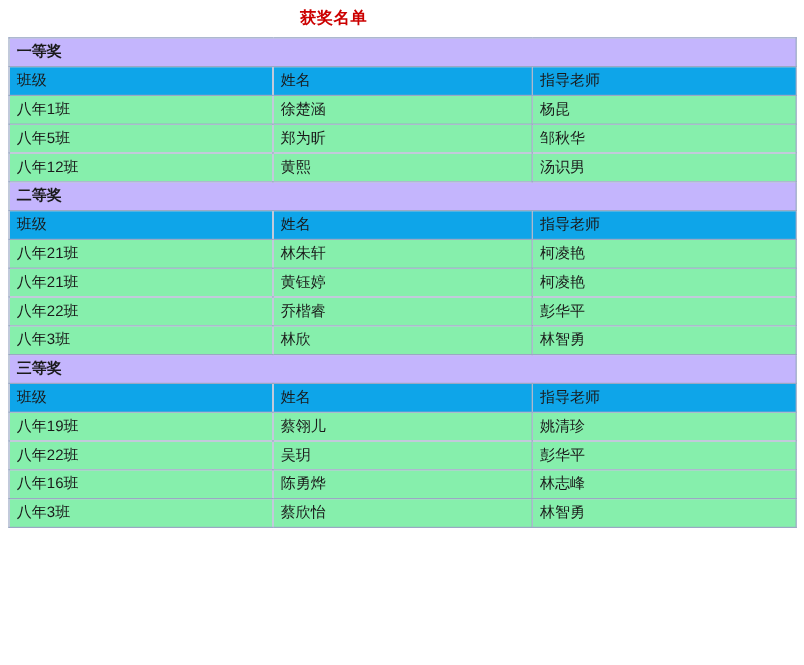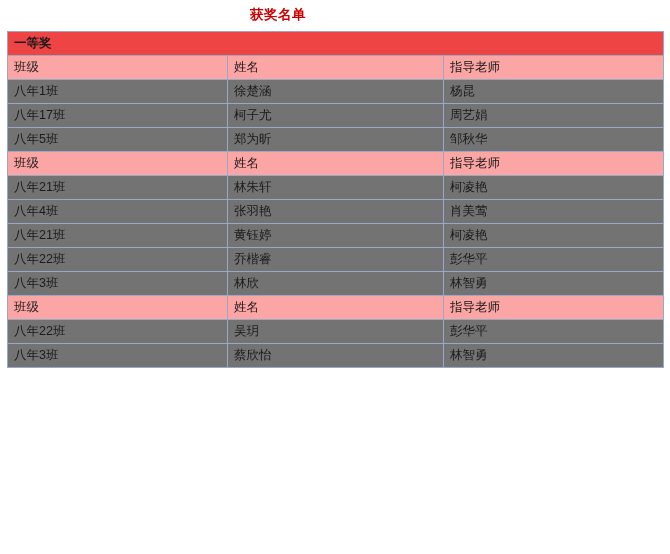--- a/index.html
+++ b/index.html
@@ -43,27 +43,27 @@
     color: #1a1a1a;
     background: #ffffff;
     white-space: nowrap;
     overflow: hidden;
   }
   col.c1 { width: 220px; }
   col.c2 { width: 216px; }
   col.c3 { width: 220px; }
   tr.section-row td {
     font-weight: bold;
-    background: #ef4444;
+    background: #c4b5fd;
   }
   tr.header-row td {
-    background: #fca5a5;
+    background: #0ea5e9;
   }
   tr.data-row td {
-    background: #737373;
+    background: #86efac;
   }
 </style>
 </head>
 <body>
 
 <div class="page">
   <div class="title">获奖名单</div>
   <table class="award-table">
     <colgroup>
       <col class="c1">
@@ -78,68 +78,79 @@
           <td>班级</td>
           <td>姓名</td>
           <td>指导老师</td>
         </tr>
         <tr class="data-row">
           <td>八年1班</td>
           <td>徐楚涵</td>
           <td>杨昆</td>
         </tr>
         <tr class="data-row">
-          <td>八年17班</td>
-          <td>柯子尤</td>
-          <td>周艺娟</td>
-        </tr>
-        <tr class="data-row">
           <td>八年5班</td>
           <td>郑为昕</td>
           <td>邹秋华</td>
+        </tr>
+        <tr class="data-row">
+          <td>八年12班</td>
+          <td>黄熙</td>
+          <td>汤识男</td>
+        </tr>
+        <tr class="section-row">
+          <td colspan="3">二等奖</td>
         </tr>
         <tr class="header-row">
           <td>班级</td>
           <td>姓名</td>
           <td>指导老师</td>
         </tr>
         <tr class="data-row">
           <td>八年21班</td>
           <td>林朱轩</td>
           <td>柯凌艳</td>
-        </tr>
-        <tr class="data-row">
-          <td>八年4班</td>
-          <td>张羽艳</td>
-          <td>肖美莺</td>
         </tr>
         <tr class="data-row">
           <td>八年21班</td>
           <td>黄钰婷</td>
           <td>柯凌艳</td>
         </tr>
         <tr class="data-row">
           <td>八年22班</td>
           <td>乔楷睿</td>
           <td>彭华平</td>
         </tr>
         <tr class="data-row">
           <td>八年3班</td>
           <td>林欣</td>
           <td>林智勇</td>
         </tr>
+        <tr class="section-row">
+          <td colspan="3">三等奖</td>
+        </tr>
         <tr class="header-row">
           <td>班级</td>
           <td>姓名</td>
           <td>指导老师</td>
         </tr>
         <tr class="data-row">
+          <td>八年19班</td>
+          <td>蔡翎儿</td>
+          <td>姚清珍</td>
+        </tr>
+        <tr class="data-row">
           <td>八年22班</td>
           <td>吴玥</td>
           <td>彭华平</td>
+        </tr>
+        <tr class="data-row">
+          <td>八年16班</td>
+          <td>陈勇烨</td>
+          <td>林志峰</td>
         </tr>
         <tr class="data-row">
           <td>八年3班</td>
           <td>蔡欣怡</td>
           <td>林智勇</td>
         </tr>
       </tbody>
   </table>
 </div>
 

